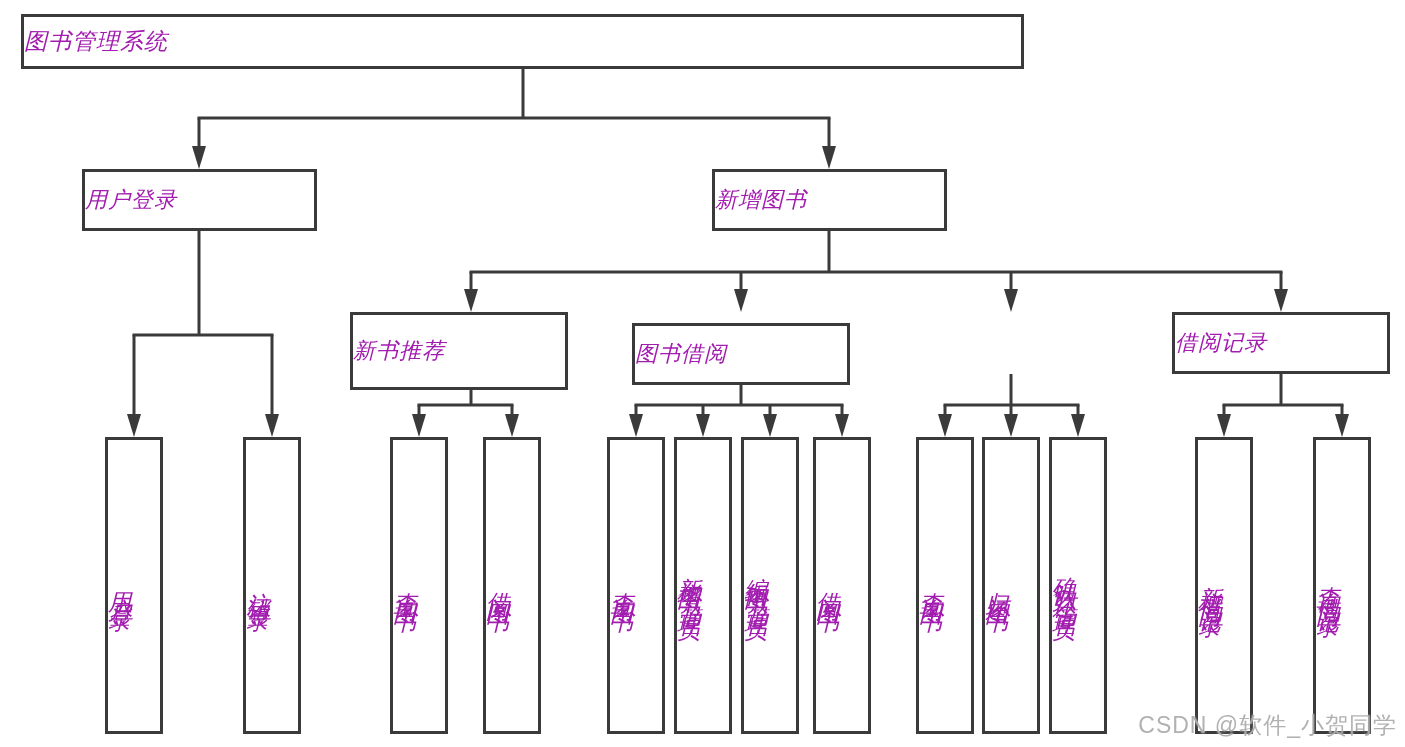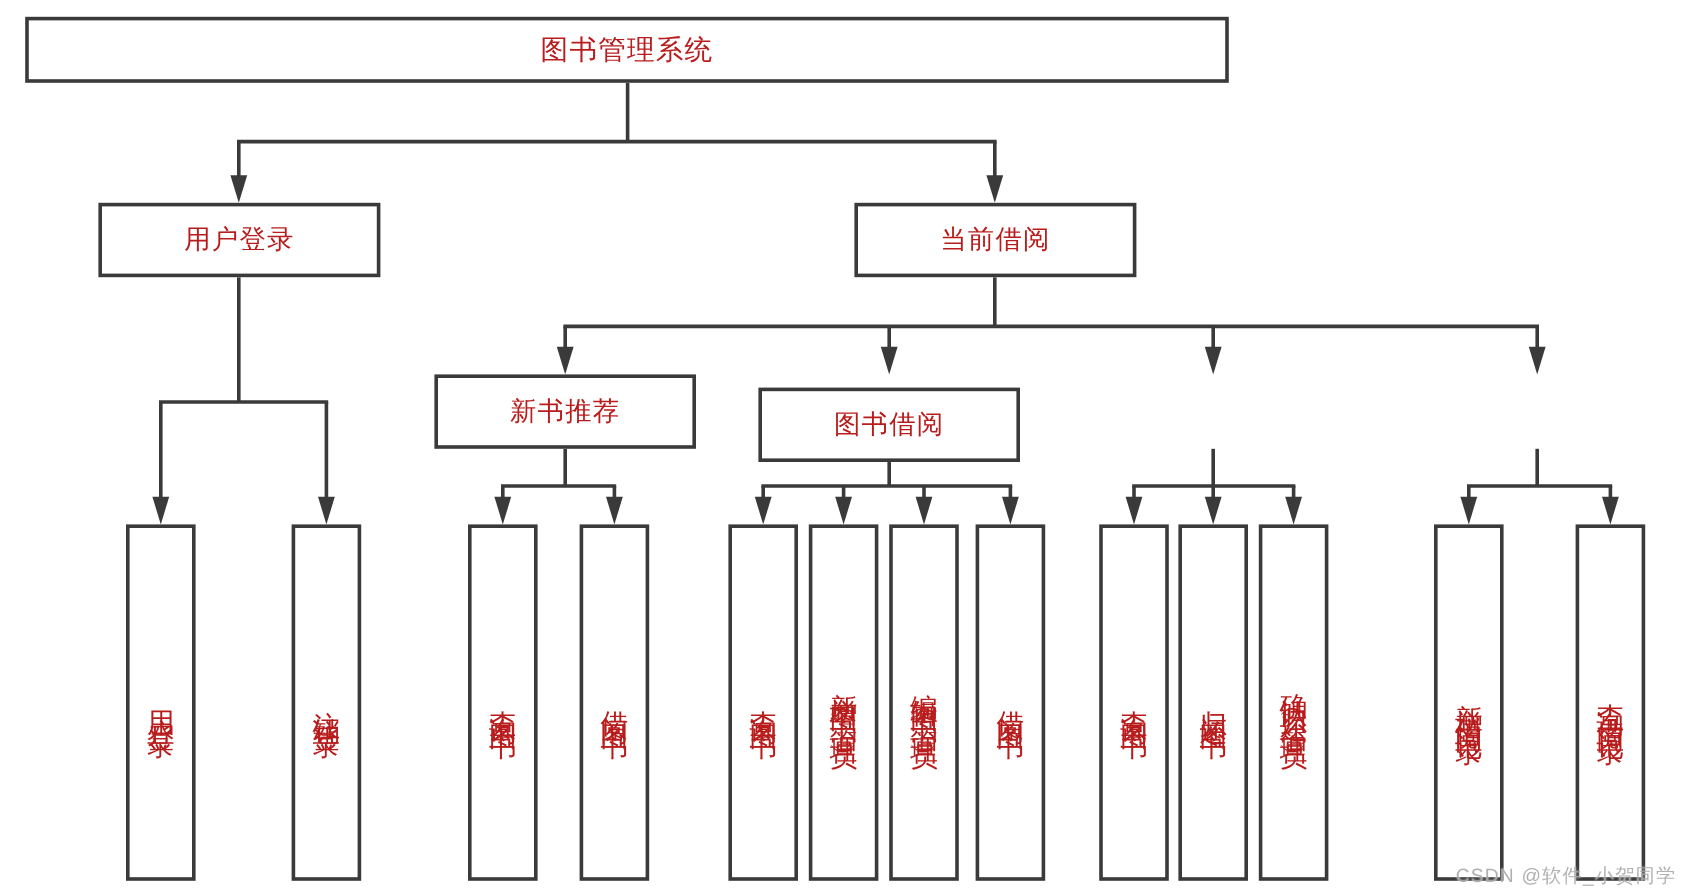--- a/index.html
+++ b/index.html
@@ -11,38 +11,39 @@
     overflow:hidden;
   }
   svg.wires{position:absolute;left:0;top:0;z-index:1;}
   svg.wires path{stroke:#3a3a3a;stroke-width:3;fill:none;}
   svg.wires polygon{fill:#3a3a3a;stroke:none;}
   .node{
     position:absolute;
     box-sizing:border-box;
     background:#ffffff;
     border:3px solid #3a3a3a;
-    display:flex;align-items:center;justify-content:center;
-    color:#b91c1c;
+    display:flex;align-items:center;
+    color:#a21caf;
     z-index:2;
+    font-style:italic;
   }
   .hnode{font-size:22px;letter-spacing:1px;}
   .root{font-size:23px;}
   .vnode{font-size:23px;}
   .vnode .vtext{
     writing-mode:vertical-rl;
     text-orientation:mixed;
     letter-spacing:6px;
     line-height:1;
     white-space:nowrap;
   }
   .watermark{
     position:absolute;
     right:8px;bottom:6px;
-    font-size:16px;
+    font-size:23px;
     color:rgba(163,163,163,0.85);
     text-shadow:0 0 2px rgba(255,255,255,0.9);
     z-index:3;
     letter-spacing:1px;
   }
 </style>
 </head>
 <body>
 
 <div class="canvas">
@@ -124,28 +125,31 @@
   </svg>
 
   <div class="node hnode root" style="left:21px;top:14px;width:1003px;height:55px">
     <span>图书管理系统</span>
   </div>
 
   <div class="node hnode" style="left:82px;top:169px;width:235px;height:62px">
     <span>用户登录</span>
   </div>
   <div class="node hnode" style="left:712px;top:169px;width:235px;height:62px">
-    <span>当前借阅</span>
+    <span>新增图书</span>
   </div>
 
-  <div class="node hnode" style="left:362px;top:312px;width:218px;height:62px">
+  <div class="node hnode" style="left:350px;top:312px;width:218px;height:78px">
     <span>新书推荐</span>
   </div>
   <div class="node hnode" style="left:632px;top:323px;width:218px;height:62px">
     <span>图书借阅</span>
+  </div>
+  <div class="node hnode" style="left:1172px;top:312px;width:218px;height:62px">
+    <span>借阅记录</span>
   </div>
 
   <div class="node vnode" style="left:105px;top:437px;width:58px;height:297px">
     <span class="vtext">用户登录</span>
   </div>
   <div class="node vnode" style="left:243px;top:437px;width:58px;height:297px">
     <span class="vtext">注销登录</span>
   </div>
 
   <div class="node vnode" style="left:390px;top:437px;width:58px;height:297px">

